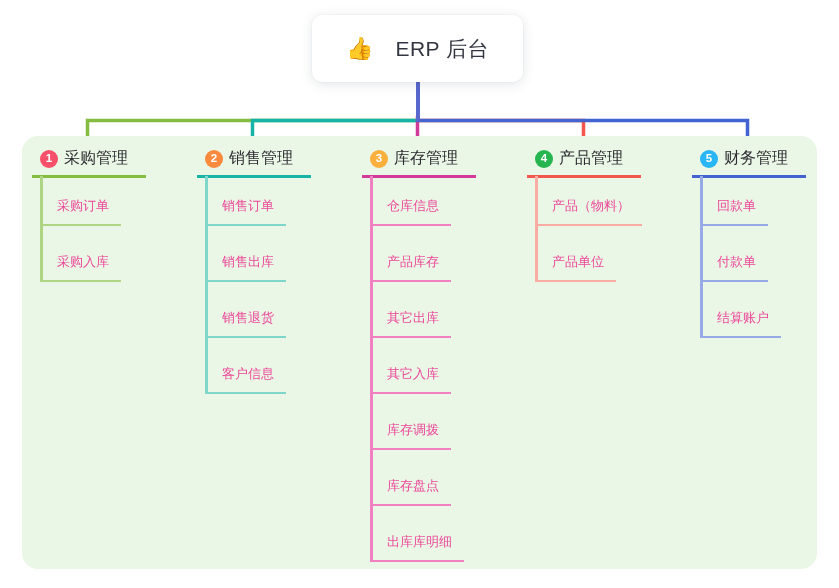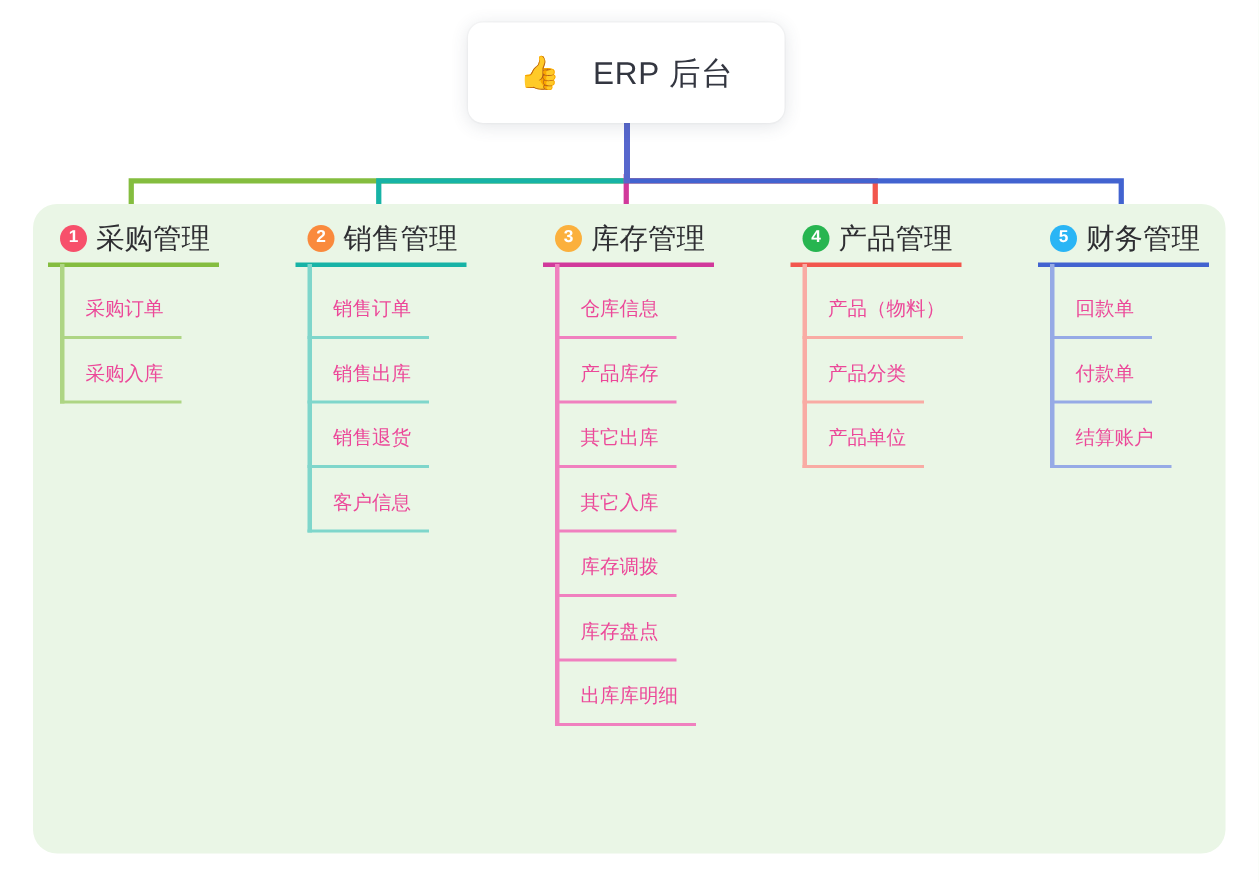--- a/index.html
+++ b/index.html
@@ -37,28 +37,28 @@
     display:flex;align-items:center;gap:6px;
     padding:0 0 4px 8px;
     border-bottom:3.5px solid var(--main);
     cursor:pointer;
   }
   .badge{
     width:18px;height:18px;border-radius:50%;flex:0 0 18px;
     display:flex;align-items:center;justify-content:center;
     color:#ffffff;font-size:11.5px;font-weight:bold;line-height:1;
   }
-  .branch-label{font-size:19px;color:#2e2e32;font-weight:500;white-space:nowrap;}
+  .branch-label{font-size:16px;color:#2e2e32;font-weight:500;white-space:nowrap;}
 
   .children{position:relative;}
   .children::before{
     content:"";position:absolute;left:8px;top:-2px;bottom:0;width:2.5px;
     background:var(--light);
   }
-  .child{height:43px;display:flex;align-items:flex-end;cursor:pointer;}
+  .child{height:56px;display:flex;align-items:flex-end;cursor:pointer;}
   .child:first-child{height:48px;}
   .child-inner{
     margin-left:8px;width:fit-content;
     padding:0 12px 9px 17px;
     border-bottom:2.5px solid var(--light);
   }
   .child-label{font-size:13px;color:#ec4899;white-space:nowrap;}
 </style>
 </head>
 <body>
@@ -177,25 +177,20 @@
       <span class="branch-label">产品管理</span>
     </div>
     <div class="children">
           <div class="child">
     <div class="child-inner">
       <span class="child-label">产品（物料）</span>
     </div>
   </div>
           <div class="child">
     <div class="child-inner">
-      <span class="child-label">产品分类</span>
-    </div>
-  </div>
-          <div class="child">
-    <div class="child-inner">
       <span class="child-label">产品单位</span>
     </div>
   </div>
         </div>
   </div>
       <div class="branch" style="left: 692px; --main: #4263d0; --light: #96aae6;">
     <div class="branch-title">
       <span class="badge" style="background: rgb(42, 181, 245);">5</span>
       <span class="branch-label">财务管理</span>
     </div>

